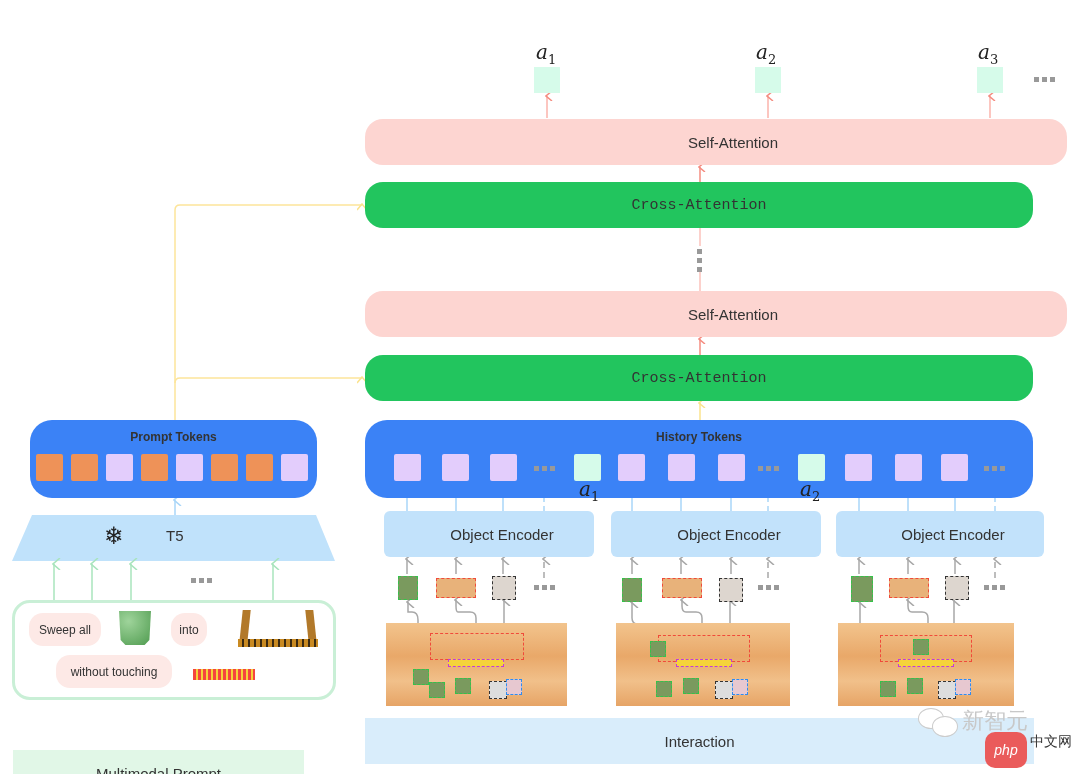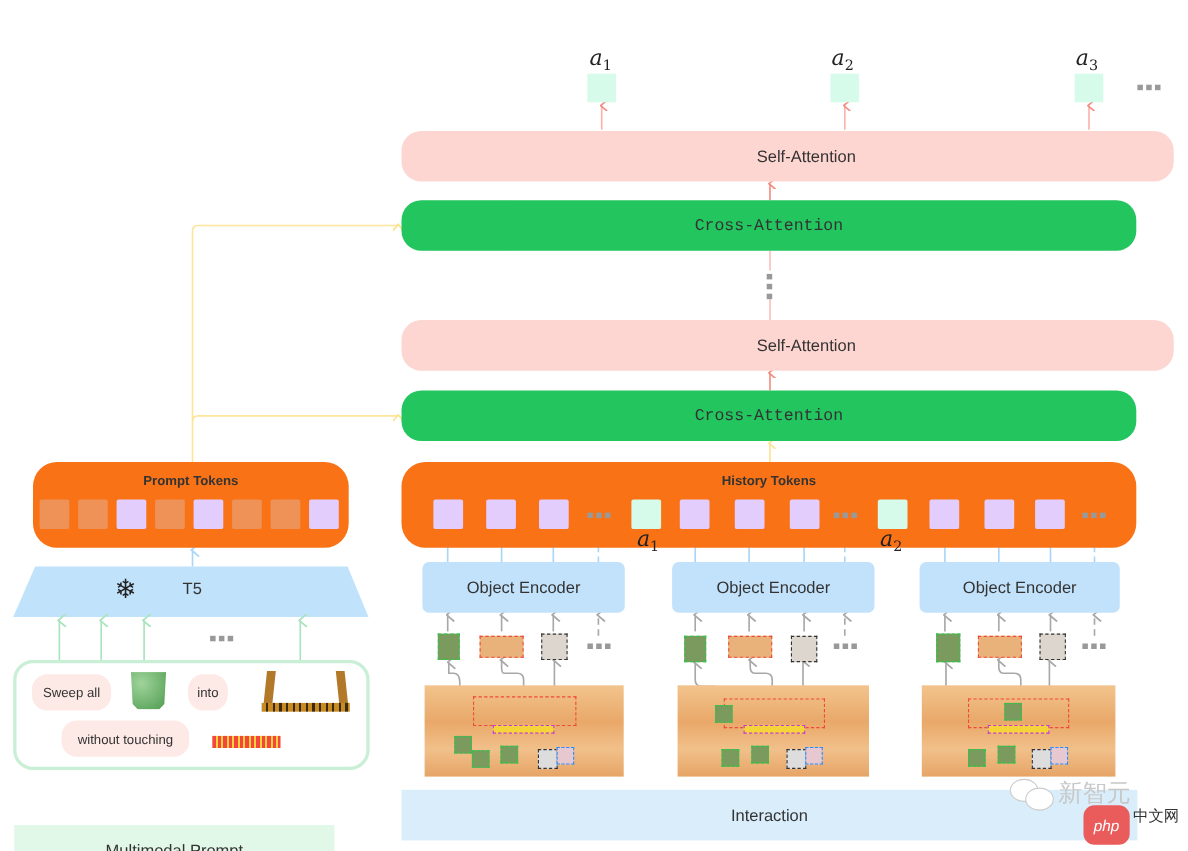--- a/index.html
+++ b/index.html
@@ -4,27 +4,27 @@
 <style>
   html, body { margin:0; padding:0; background:#ffffff; }
   body { width:1080px; height:774px; position:relative; overflow:hidden;
          font-family:"Liberation Sans", "DejaVu Sans", sans-serif; color:#2b2b2b; }
   .abs { position:absolute; }
   .legend-sw { width:26px; height:26px; border-radius:2px; }
   .legend-lbl { font-size:14px; color:#222; }
   .block { border-radius:18px; display:flex; align-items:center; justify-content:center; font-size:15px; color:#333; }
   .self { background:#fdd5d1;padding-left:34px; }
   .cross { background:#22c55e;font-family:Liberation Mono, monospace; }
-  .panel { background:#f97316; border-radius:22px; }
+  .panel { background:#3b82f6; border-radius:22px; }
   .panel-title { font-size:12px; font-weight:bold; color:#333; text-align:center; }
   .tok { width:27px; height:27px; border-radius:2px; }
   .t-text { background:#ee9258; }
   .t-obj { background:#e3cdfc; }
   .t-act { background:#d6fbea; }
-  .enc { background:#c2e2fb; border-radius:6px; display:flex; align-items:center; justify-content:center; font-size:15px; color:#333; }
+  .enc { background:#c2e2fb; border-radius:6px; display:flex; align-items:center; justify-content:center; font-size:15px; color:#333;padding-left:26px; }
   .math { font-family:"DejaVu Serif", "Liberation Serif", serif; font-style:italic; font-size:20px; color:#222; }
   .math sub { font-style:normal; font-size:13px; }
   .dots { display:flex; gap:3px; }
   .dots i { width:5px; height:5px; background:#999; display:block; }
   .pill { background:#fde9e6; border-radius:14px; display:flex; align-items:center; justify-content:center; font-size:12px; color:#333; }
   .footer { display:flex; align-items:center; justify-content:center; font-size:15px; color:#333; }
   .scene { background:linear-gradient(180deg,#f2c48d 0%,#e9a869 40%,#f1c08a 70%,#e6a466 100%); }
   .cube { width:14px; height:14px; background:#7a9a5e; border:1px dashed #35c24a; }
 </style>
 </head>

